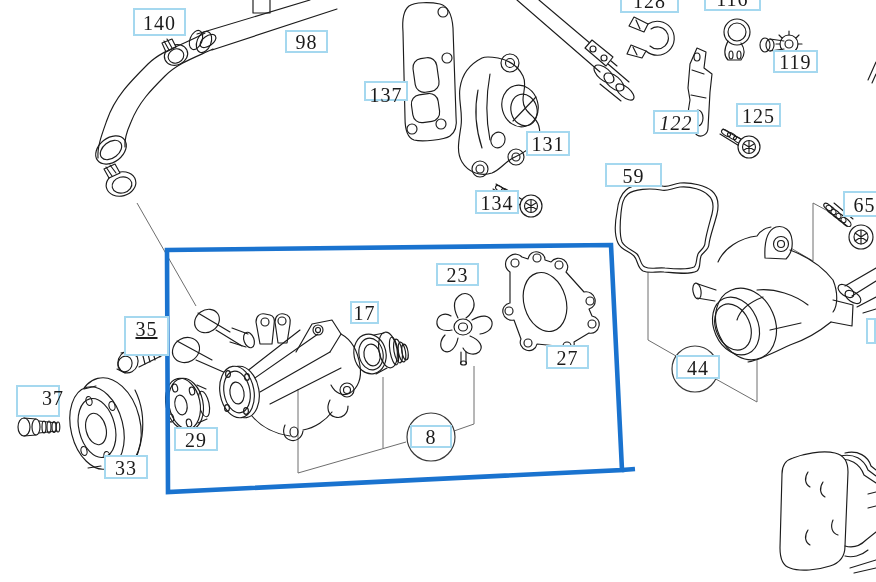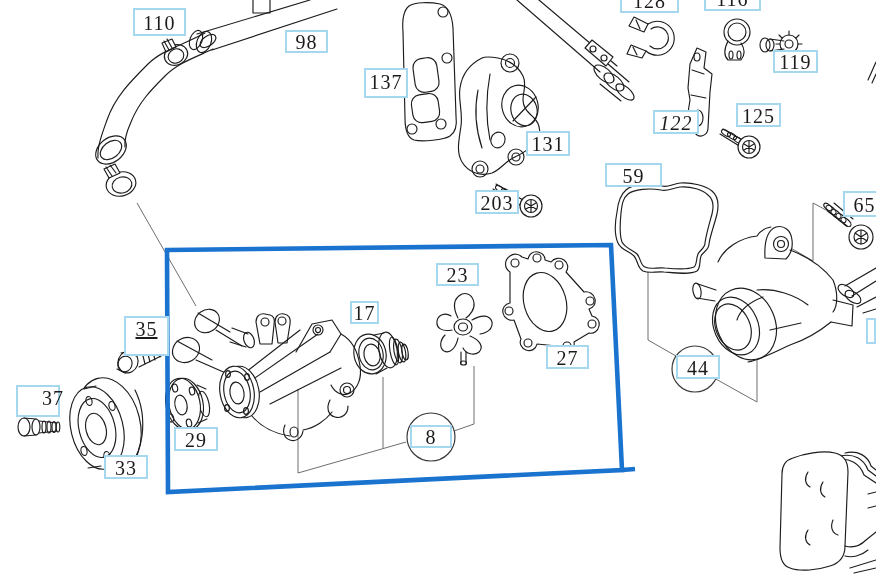--- a/index.html
+++ b/index.html
@@ -333,30 +333,30 @@
     <circle class="ref-circle" cx="695" cy="369" r="23"></circle>
   </g>
 
   <g>
     <polygon class="hl" points="167,250 611,245 622,470 168,492"></polygon>
     <polyline class="hl" points="622,470 635,469"></polyline>
   </g>
 </svg>
 
 <div id="labels">
-    <div class="part-label" style="left: 133px; top: 8px; width: 53px; height: 28px; line-height: 26px;">110</div>
+    <div class="part-label" style="left: 133px; top: 8px; width: 53px; height: 28px; line-height: 26px;">140</div>
     <div class="part-label" style="left: 285px; top: 10px; width: 43px; height: 23px; line-height: 21px; margin-top: 20px;">98</div>
-    <div class="part-label" style="left: 364px; top: 68px; width: 44px; height: 30px; line-height: 24px;">137</div>
+    <div class="part-label" style="left: 364px; top: 81px; width: 44px; height: 20px; line-height: 24px;">137</div>
     <div class="part-label" style="left: 620px; top: -13px; width: 59px; height: 26px; line-height: 24px;">128</div>
     <div class="part-label" style="left: 704px; top: -15px; width: 57px; height: 26px; line-height: 24px;">116</div>
     <div class="part-label" style="left: 773px; top: 50px; width: 45px; height: 23px; line-height: 21px;">119</div>
     <div class="part-label" style="left: 653px; top: 110px; width: 46px; height: 24px; line-height: 22px; font-style: italic;">122</div>
     <div class="part-label" style="left: 736px; top: 103px; width: 45px; height: 24px; line-height: 22px;">125</div>
     <div class="part-label" style="left: 526px; top: 131px; width: 44px; height: 25px; line-height: 23px;">131</div>
-    <div class="part-label" style="left: 475px; top: 190px; width: 44px; height: 24px; line-height: 22px;">203</div>
+    <div class="part-label" style="left: 475px; top: 190px; width: 44px; height: 24px; line-height: 22px;">134</div>
     <div class="part-label" style="left: 605px; top: 163px; width: 57px; height: 24px; line-height: 22px;">59</div>
     <div class="part-label" style="left: 843px; top: 191px; width: 43px; height: 26px; line-height: 24px;">65</div>
     <div class="part-label" style="left: 124px; top: 316px; width: 45px; height: 40px; line-height: 22px; text-decoration: underline;">35</div>
     <div class="part-label" style="left: 16px; top: 385px; width: 44px; height: 32px; line-height: 22px; padding-left: 24px;">37</div>
     <div class="part-label" style="left: 104px; top: 455px; width: 44px; height: 24px; line-height: 22px;">33</div>
     <div class="part-label" style="left: 174px; top: 427px; width: 44px; height: 24px; line-height: 22px;">29</div>
     <div class="part-label" style="left: 350px; top: 301px; width: 29px; height: 23px; line-height: 21px; text-align: center;">17</div>
     <div class="part-label" style="left: 436px; top: 263px; width: 43px; height: 23px; line-height: 21px;">23</div>
     <div class="part-label" style="left: 546px; top: 345px; width: 43px; height: 24px; line-height: 22px;">27</div>
     <div class="part-label" style="left: 410px; top: 425px; width: 42px; height: 23px; line-height: 21px;">8</div>

